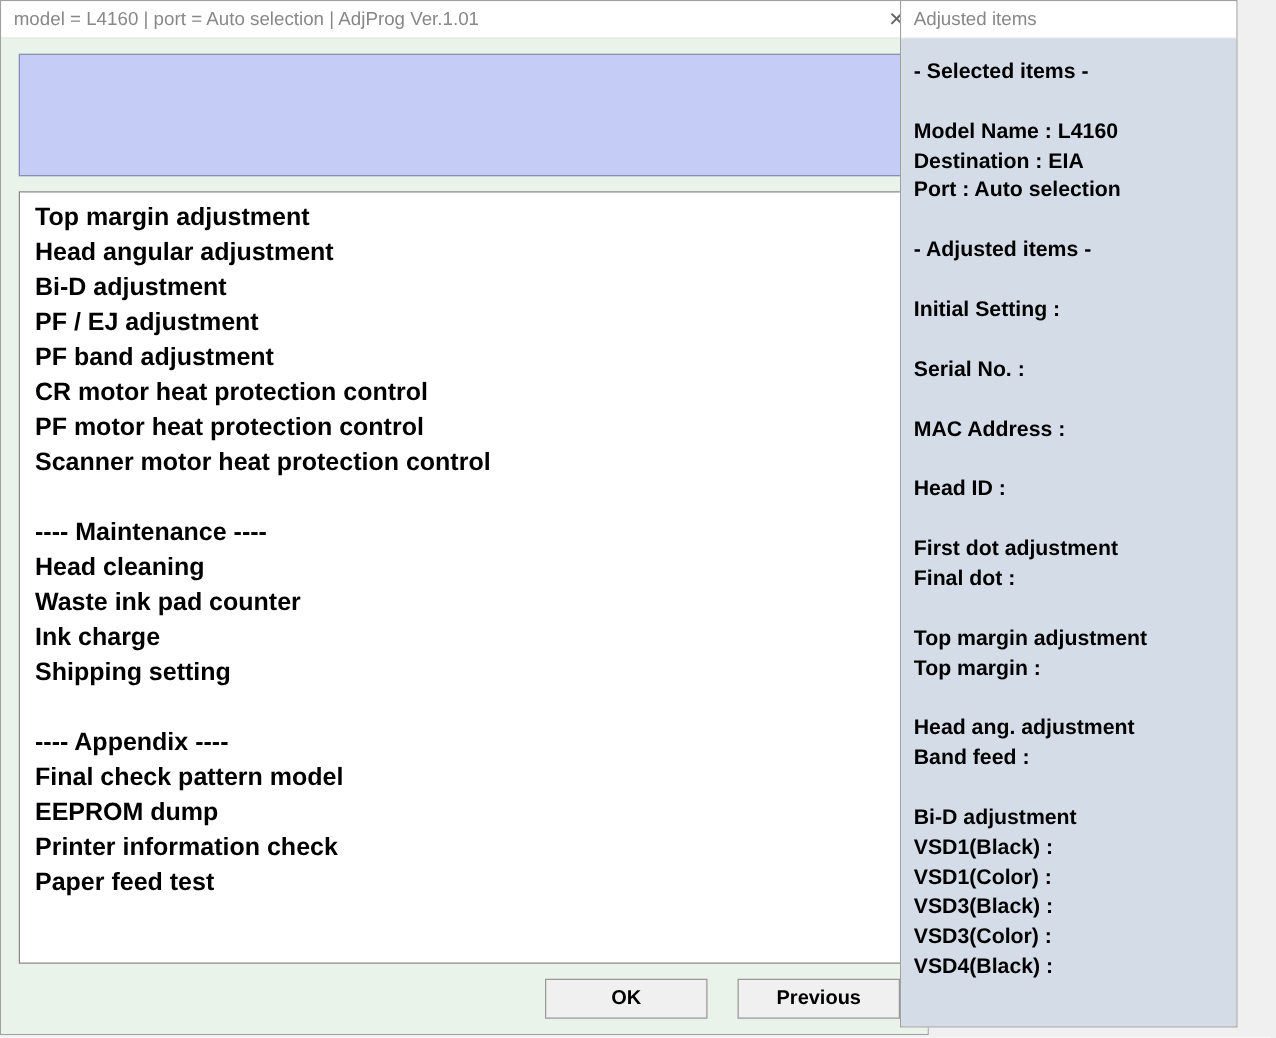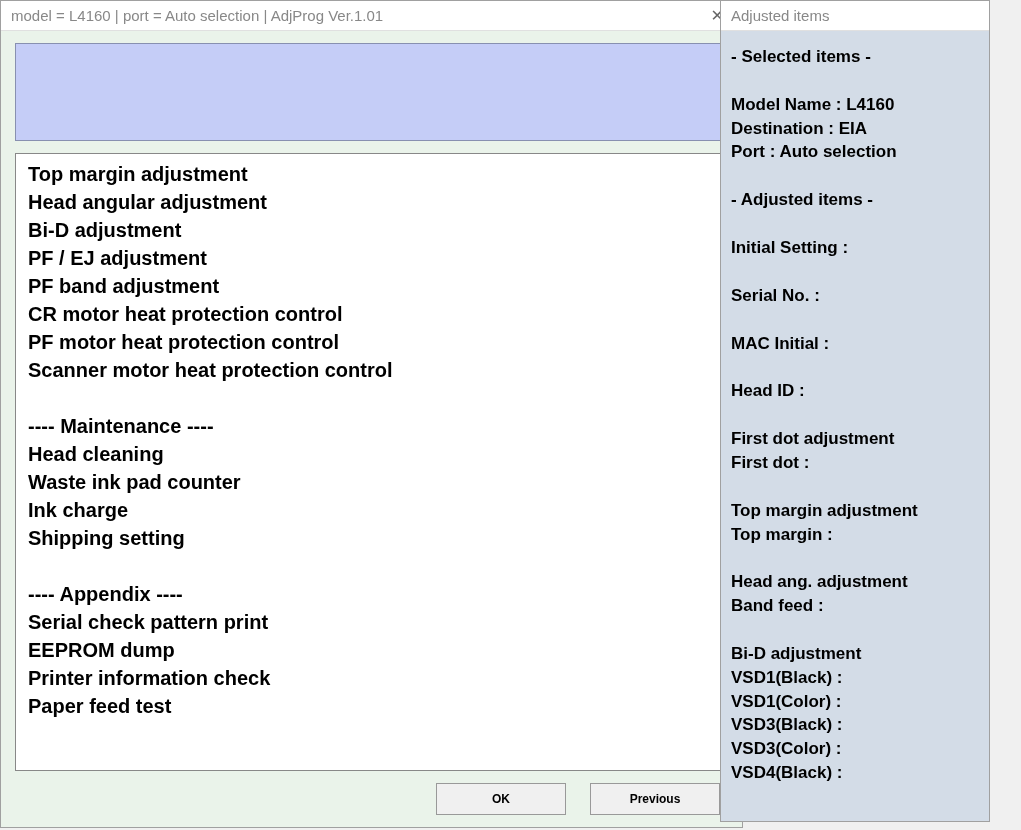--- a/index.html
+++ b/index.html
@@ -81,21 +81,21 @@
       gap: 24px;
       padding: 12px 10px 0 10px;
     }
     .btn {
       width: 130px;
       height: 32px;
       background: #f0f0f0;
       border: 1px solid #999;
       font-family: Arial, Helvetica, sans-serif;
       font-weight: bold;
-      font-size: 12px;
+      font-size: 16px;
       cursor: pointer;
     }
 
     
     .listbox::-webkit-scrollbar {
       width: 20px;
     }
     .listbox::-webkit-scrollbar-track {
       background: #f0f0f0;
     }
@@ -181,21 +181,21 @@
         <div class="listbox-item">PF motor heat protection control</div>
         <div class="listbox-item">Scanner motor heat protection control</div>
         <div class="listbox-item blank"></div>
         <div class="listbox-item">---- Maintenance ----</div>
         <div class="listbox-item">Head cleaning</div>
         <div class="listbox-item">Waste ink pad counter</div>
         <div class="listbox-item">Ink charge</div>
         <div class="listbox-item">Shipping setting</div>
         <div class="listbox-item blank"></div>
         <div class="listbox-item">---- Appendix ----</div>
-        <div class="listbox-item">Serial check pattern print</div>
+        <div class="listbox-item">Final check pattern model</div>
         <div class="listbox-item">EEPROM dump</div>
         <div class="listbox-item">Printer information check</div>
         <div class="listbox-item">Paper feed test</div>
       </div>
     <div class="button-row">
       <button class="btn">OK</button>
       <button class="btn">Previous</button>
     </div>
   </div>
 </div>
@@ -210,26 +210,26 @@
       <div class="side-line">Model Name : L4160</div>
       <div class="side-line">Destination : EIA</div>
       <div class="side-line">Port : Auto selection</div>
       <div class="side-line blank"></div>
       <div class="side-line">- Adjusted items -</div>
       <div class="side-line blank"></div>
       <div class="side-line">Initial Setting :</div>
       <div class="side-line blank"></div>
       <div class="side-line">Serial No. :</div>
       <div class="side-line blank"></div>
-      <div class="side-line">MAC Initial :</div>
+      <div class="side-line">MAC Address :</div>
       <div class="side-line blank"></div>
       <div class="side-line">Head ID :</div>
       <div class="side-line blank"></div>
       <div class="side-line">First dot adjustment</div>
-      <div class="side-line"> First dot :</div>
+      <div class="side-line"> Final dot :</div>
       <div class="side-line blank"></div>
       <div class="side-line">Top margin adjustment</div>
       <div class="side-line"> Top margin :</div>
       <div class="side-line blank"></div>
       <div class="side-line">Head ang. adjustment</div>
       <div class="side-line"> Band feed :</div>
       <div class="side-line blank"></div>
       <div class="side-line">Bi-D adjustment</div>
       <div class="side-line"> VSD1(Black) :</div>
       <div class="side-line"> VSD1(Color) :</div>

